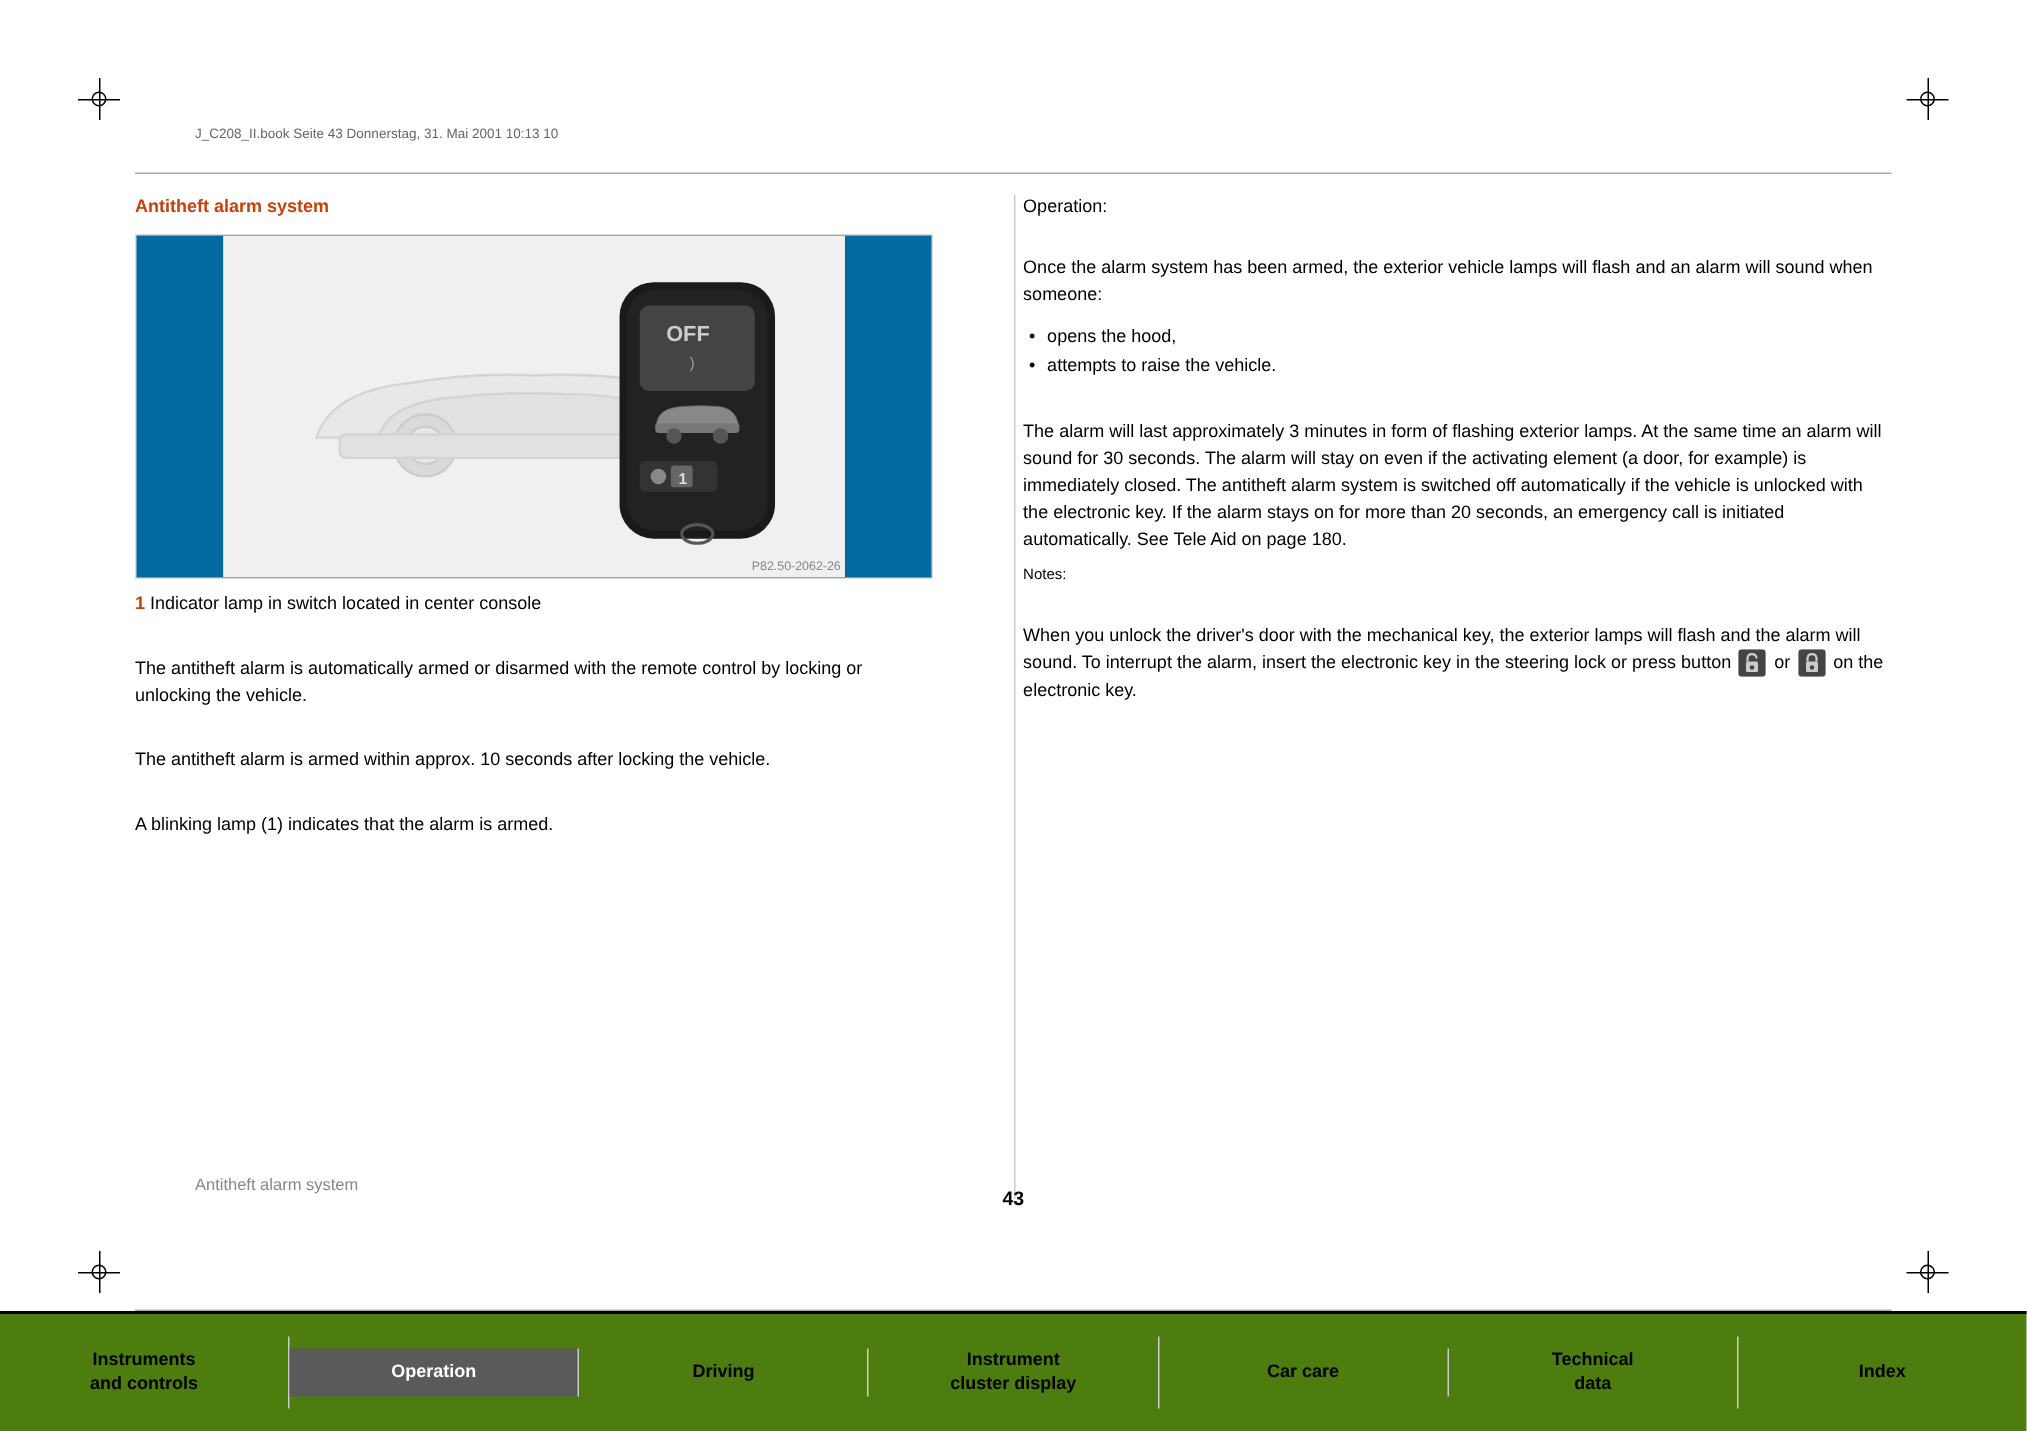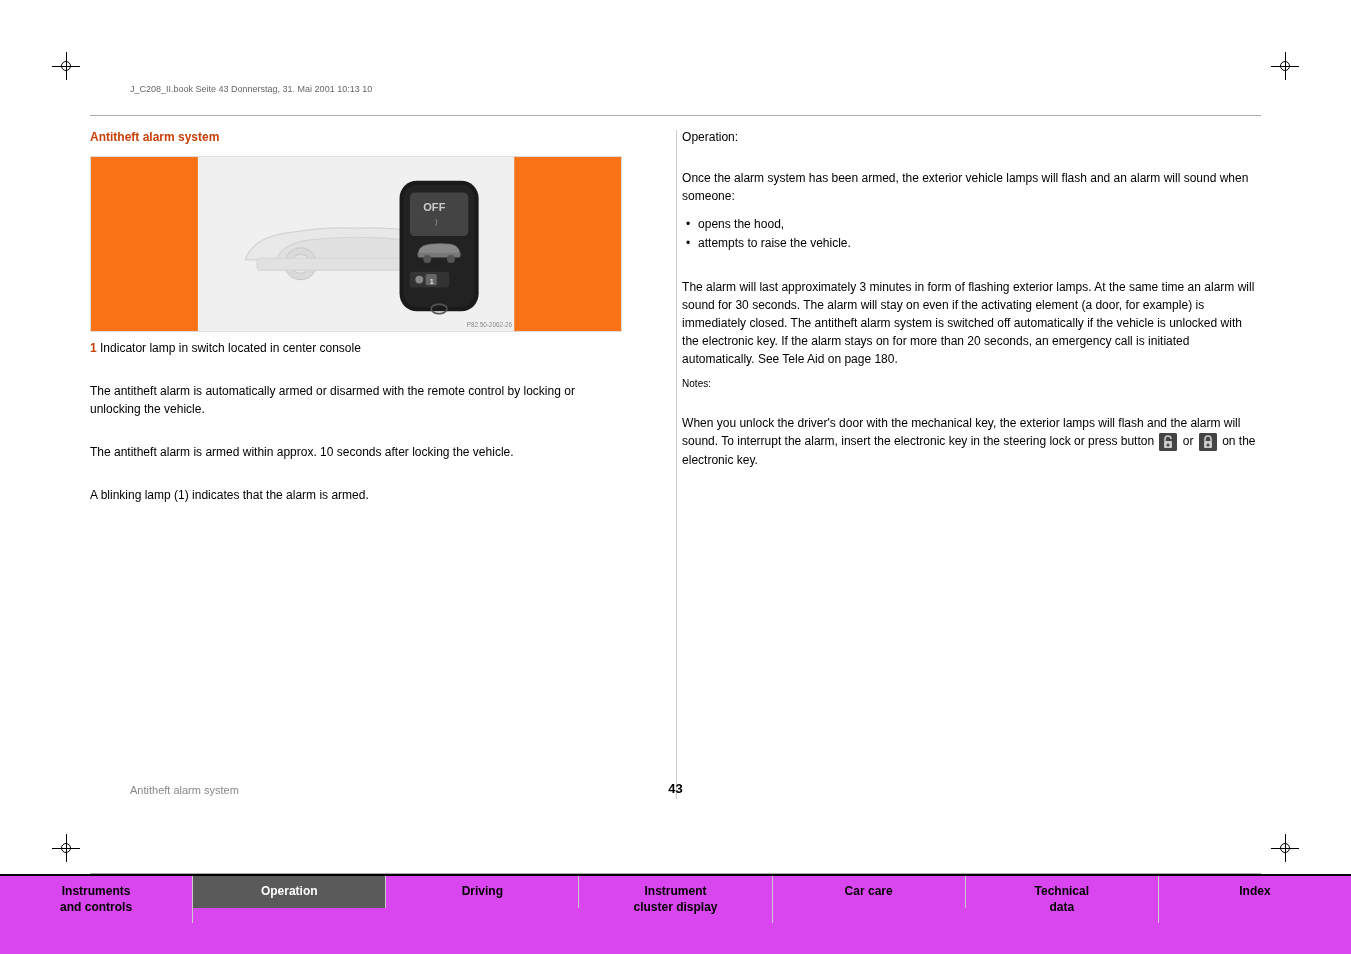--- a/index.html
+++ b/index.html
@@ -106,22 +106,22 @@
     .section-title {
       font-size: 12px;
       font-weight: bold;
       color: #c8400a;
       margin-bottom: 12px;
     }
 
     
     .car-key-image {
       width: 100%;
-      height: 176px;
-      background: #f97316;
+      height: 230px;
+      background: #0369a1;
       border: 1px solid #ddd;
       margin-bottom: 8px;
       position: relative;
       display: flex;
       align-items: flex-end;
       justify-content: center;
       overflow: hidden;
     }
 
     
@@ -179,24 +179,24 @@
       margin-bottom: 6px;
     }
 
     
     .nav-bar {
       position: absolute;
       bottom: 0;
       left: 0;
       right: 0;
       height: 80px;
-      background: #d946ef;
+      background: #4d7c0f;
       border-top: 2px solid #000;
       display: flex;
-      align-items: flex-start;
+      align-items: center;
     }
 
     .nav-item {
       flex: 1;
       display: flex;
       align-items: center;
       justify-content: center;
       text-align: center;
       font-size: 12px;
       font-weight: bold;
@@ -221,21 +221,21 @@
       bottom: 80px;
       left: 90px;
       right: 90px;
       height: 1px;
       background: #aaa;
     }
 
     
     .page-number {
       position: absolute;
-      bottom: 158px;
+      bottom: 148px;
       left: 50%;
       transform: translateX(-50%);
       font-size: 13px;
       font-weight: bold;
     }
 
     
     .footer-section-label {
       position: absolute;
       bottom: 158px;

